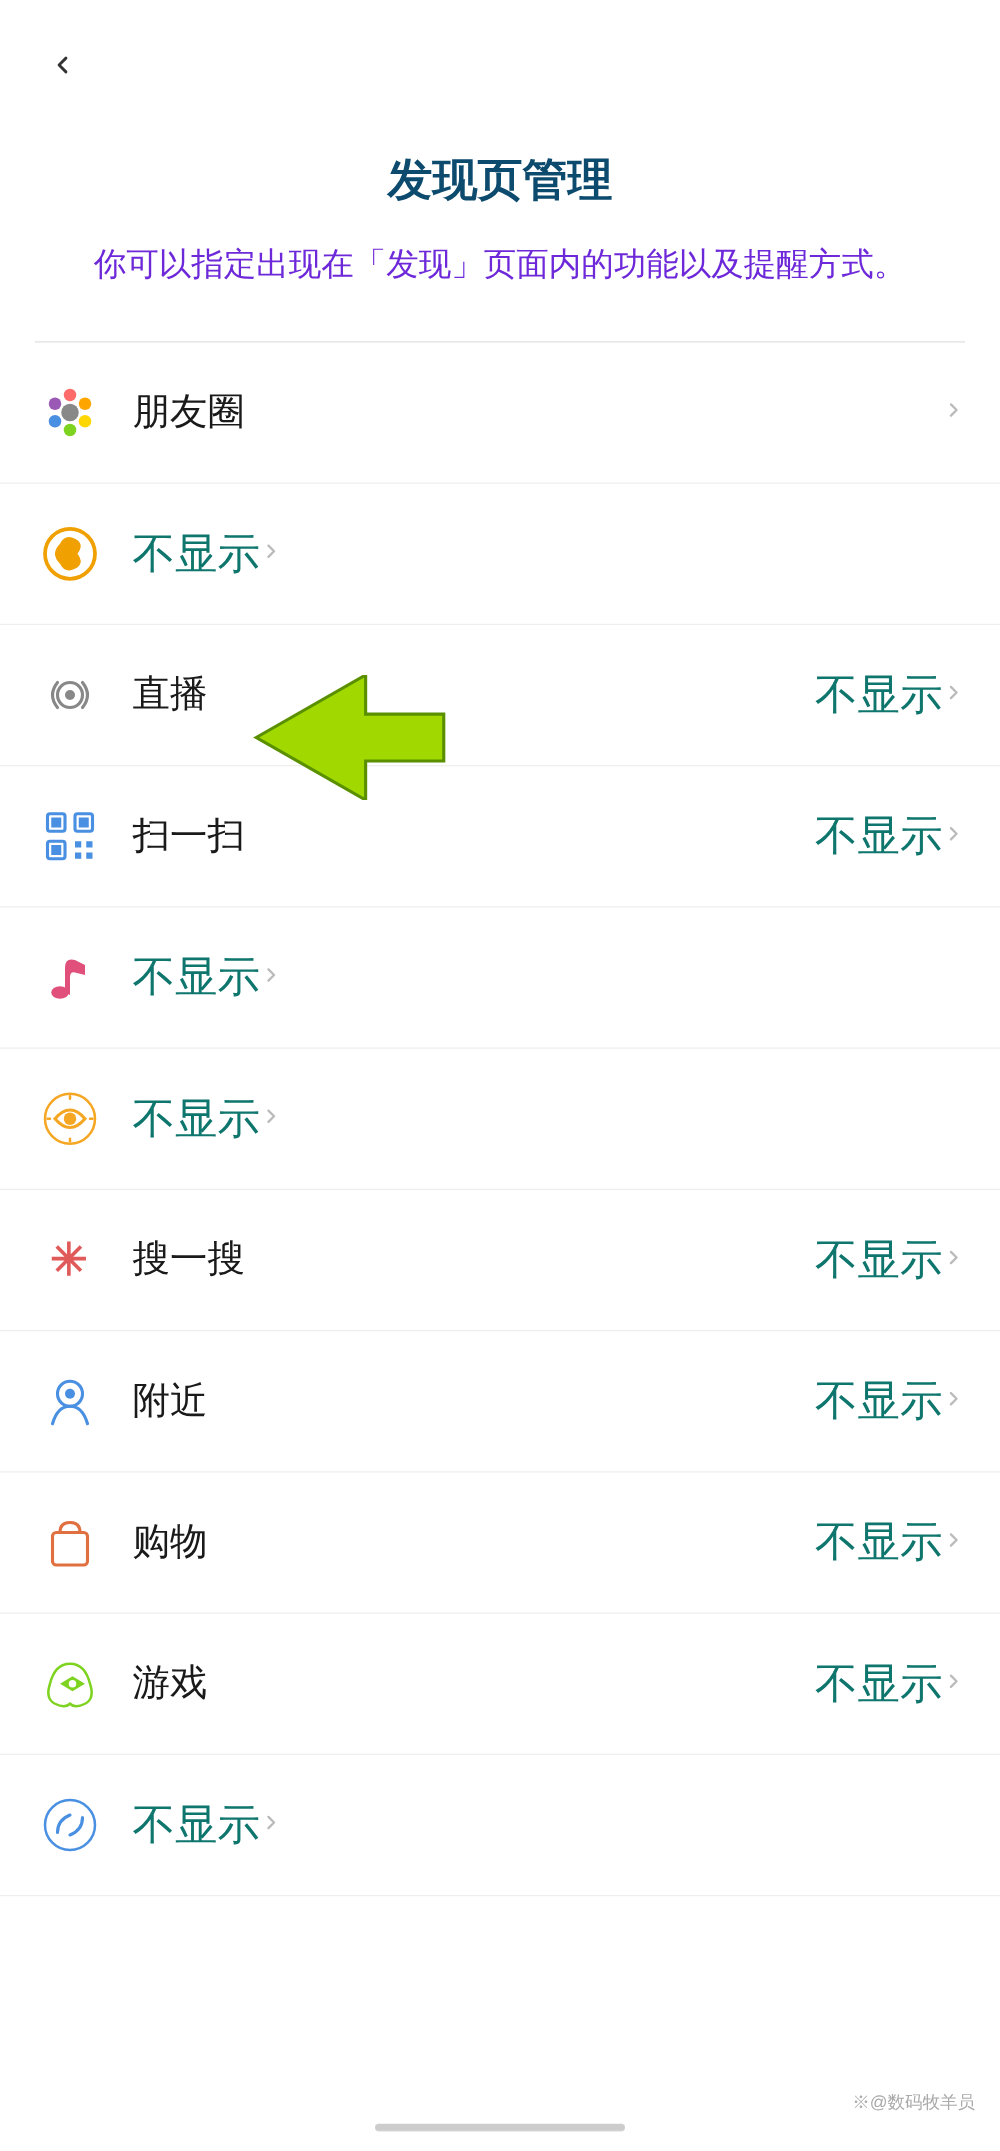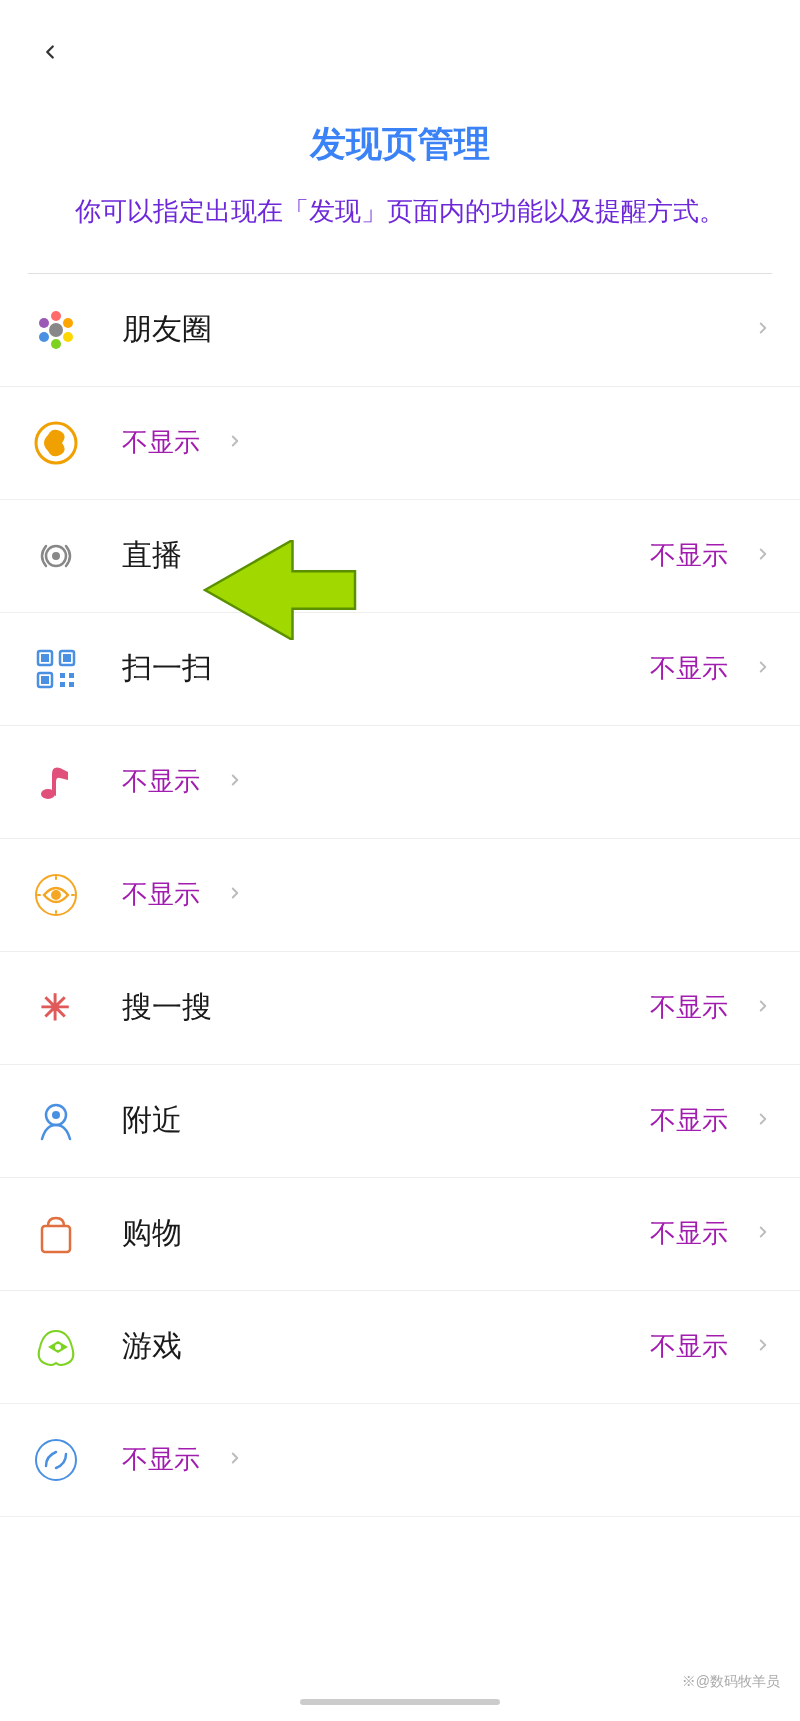--- a/index.html
+++ b/index.html
@@ -34,21 +34,21 @@
     .header {
       text-align: center;
       padding-top: 120px;
       padding-bottom: 40px;
       padding-left: 40px;
       padding-right: 40px;
     }
     .header-title {
       font-size: 36px;
       font-weight: bold;
-      color: #3b82f6;
+      color: #0c4a6e;
       margin-bottom: 22px;
     }
     .header-desc {
       font-size: 26px;
       color: #6d28d9;
       line-height: 1.6;
     }
 
     
     .top-divider {
@@ -58,21 +58,20 @@
     }
 
     
     .list-item {
       display: flex;
       align-items: center;
       padding: 28px 28px;
       border-bottom: 1px solid #eeeeee;
       cursor: pointer;
       position: relative;
-      gap: 16px;
     }
 
     .item-icon {
       width: 56px;
       height: 56px;
       margin-right: 22px;
       flex-shrink: 0;
       display: flex;
       align-items: center;
       justify-content: center;
@@ -82,23 +81,23 @@
       height: 48px;
     }
 
     .item-label {
       flex: 1;
       font-size: 30px;
       color: #1a1a1a;
     }
 
     .item-status {
-      font-size: 26px;
-      color: #a21caf;
-      margin-right: 10px;
+      font-size: 34px;
+      color: #0f766e;
+      margin-right: 0;
     }
 
     .item-chevron {
       color: #bbbbbb;
       font-size: 22px;
     }
 
     
     .arrow-annotation {
       position: absolute;

